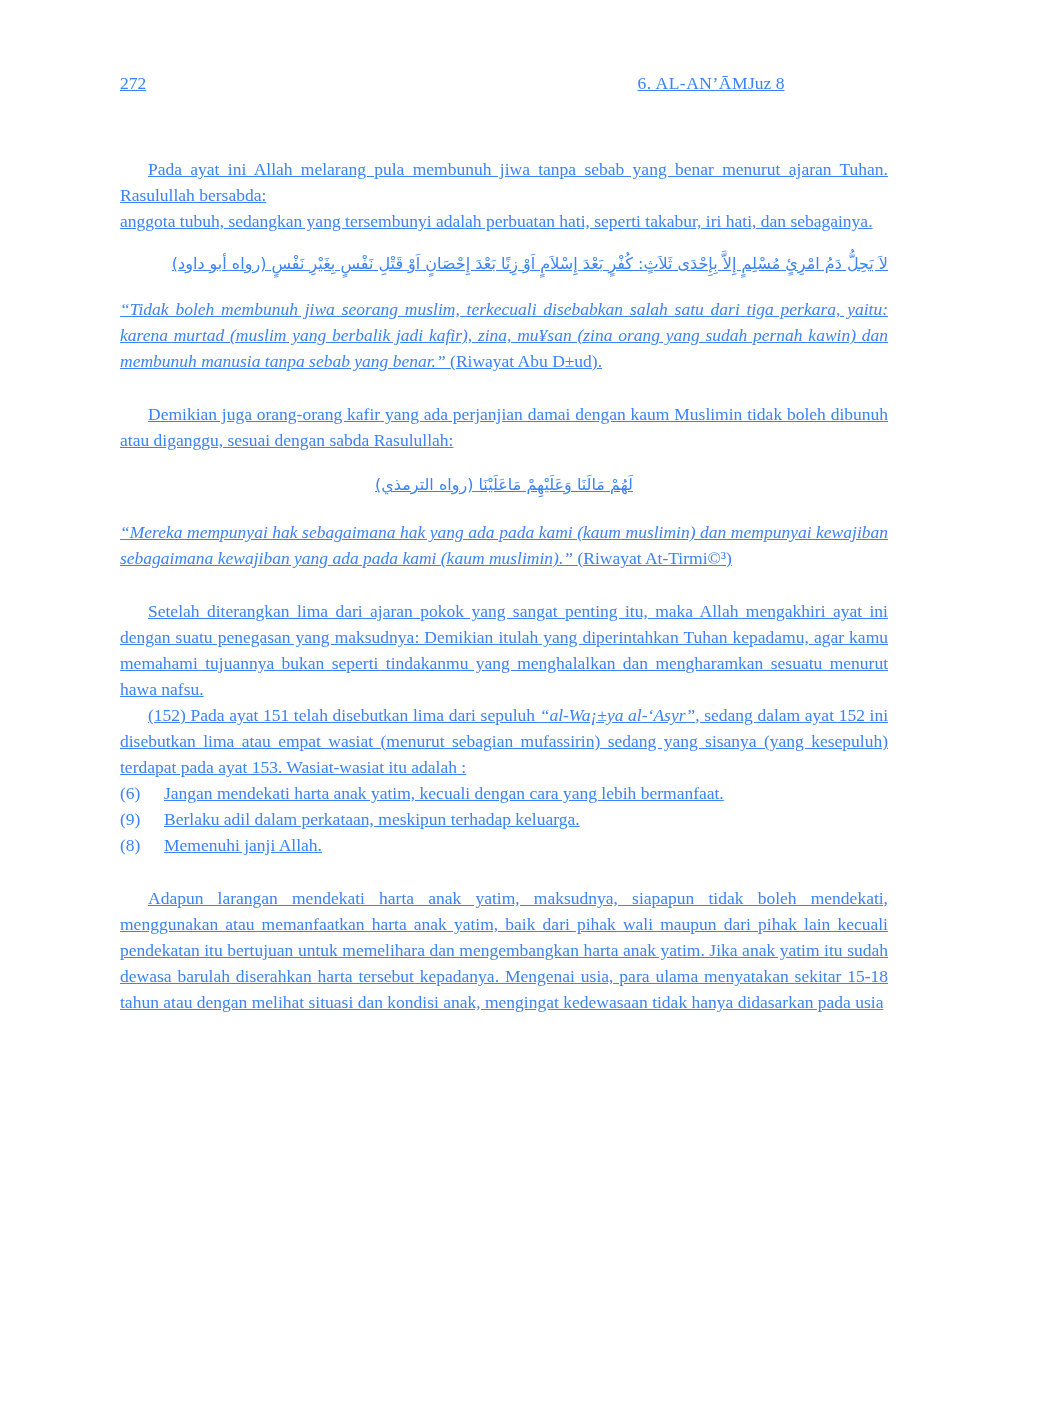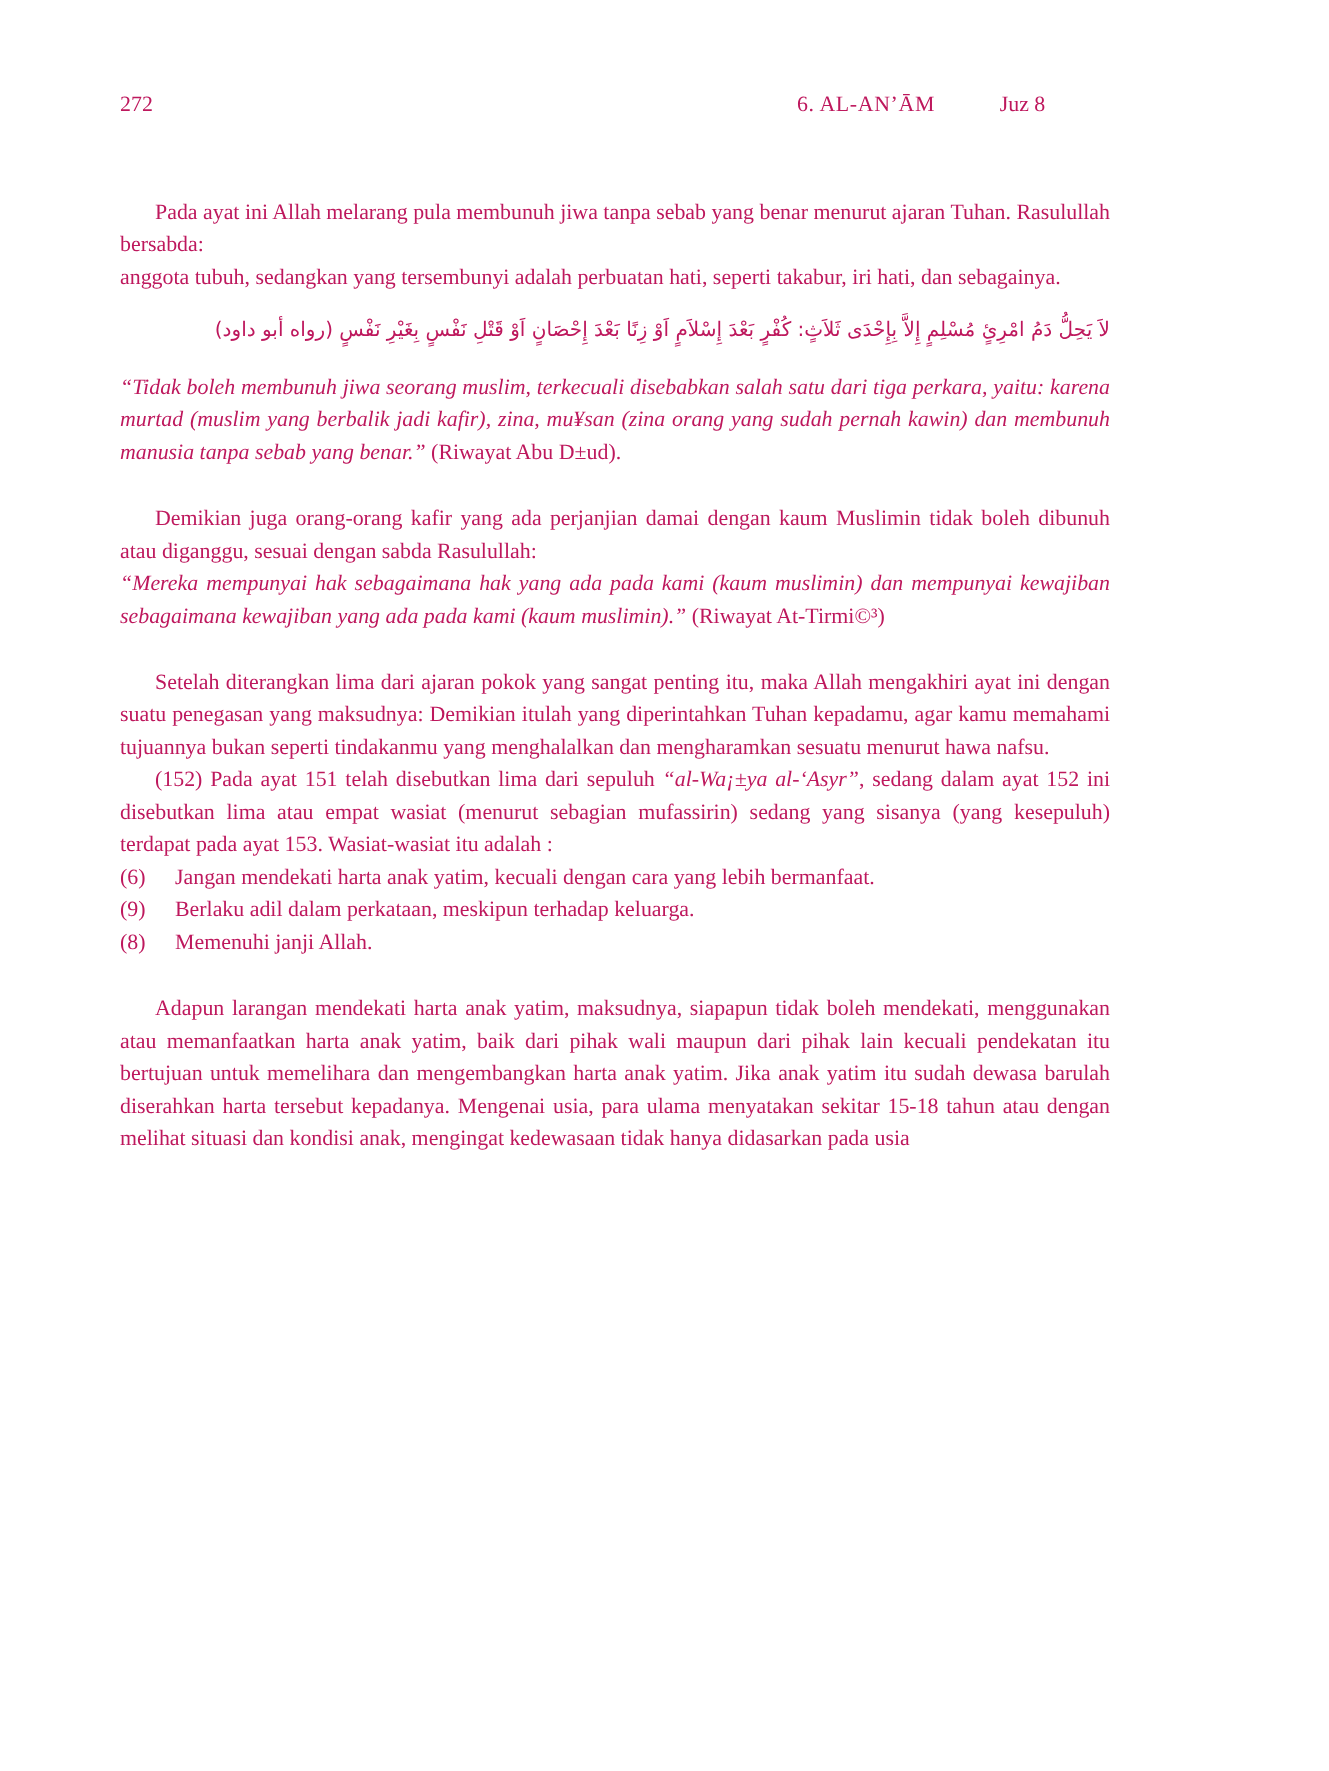--- a/index.html
+++ b/index.html
@@ -3,35 +3,36 @@
 <meta charset="utf-8">
 <style>
   * { margin: 0; padding: 0; box-sizing: border-box; }
   html, body { background: #e9e9e9; }
   .page {
     position: relative;
     width: 1063px;
     height: 1417px;
     margin: 0 auto;
     background: #ffffff;
-    color: #be185d;
+    color: #3b82f6;
     font-family: "Liberation Serif", serif;
     font-size: 17.5px;
     line-height: 26px;
-    padding: 70px 175px 40px 96px;
+    padding: 70px 175px 40px 120px;
     overflow: hidden;
+    text-decoration: underline;
   }
   .running-head {
     display: flex;
     align-items: baseline;
     margin-bottom: 60px;
   }
   .rh-left  { width: 140px; text-align: left; }
   .rh-center{ flex: 1; text-align: right; letter-spacing: 0.5px; }
-  .rh-right { width: 140px; text-align: center; }
+  .rh-right { width: 140px; text-align: left; }
 
   p.body-par { text-align: justify; }
   p.indent   { text-indent: 28px; }
   .mt-block  { margin-top: 27px; }
 
   .arabic {
     direction: rtl;
     unicode-bidi: embed;
     font-family: "DejaVu Sans", sans-serif;
     font-size: 16px;
@@ -71,20 +72,21 @@
   <p class="body-par indent">Pada ayat ini Allah melarang pula membunuh jiwa tanpa sebab yang benar menurut ajaran Tuhan. Rasulullah bersabda:</p>
 
   <p class="body-par">anggota tubuh, sedangkan yang tersembunyi adalah perbuatan hati, seperti takabur, iri hati, dan sebagainya.</p>
 
   <p class="arabic">لاَ يَحِلُّ دَمُ امْرِئٍ مُسْلِمٍ إِلاَّ بِإِحْدَى ثَلاَثٍ: كُفْرٍ بَعْدَ إِسْلاَمٍ اَوْ زِنًا بَعْدَ إِحْصَانٍ اَوْ قَتْلِ نَفْسٍ بِغَيْرِ نَفْسٍ (رواه أبو داود)</p>
 
   <p class="quote"><span class="it">“Tidak boleh membunuh jiwa seorang muslim, terkecuali disebabkan salah satu dari tiga perkara, yaitu: karena murtad (muslim yang berbalik jadi kafir), zina, mu¥san (zina orang yang sudah pernah kawin) dan membunuh manusia tanpa sebab yang benar.” </span><span>(Riwayat Abu D±ud).</span></p>
 
   <p class="body-par indent mt-block">Demikian juga orang-orang kafir yang ada perjanjian damai dengan kaum Muslimin tidak boleh dibunuh atau diganggu, sesuai dengan sabda Rasulullah:</p>
 
+  <p class="arabic centered">لَهُمْ مَالَنَا وَعَلَيْهِمْ مَاعَلَيْنَا (رواه الترمذي)</p>
 
   <p class="quote"><span class="it">“Mereka mempunyai hak sebagaimana hak yang ada pada kami (kaum muslimin) dan mempunyai kewajiban sebagaimana kewajiban yang ada pada kami (kaum muslimin).” </span><span>(Riwayat At-Tirmi©³)</span></p>
 
   <p class="body-par indent mt-block">Setelah diterangkan lima dari ajaran pokok yang sangat penting itu, maka Allah mengakhiri ayat ini dengan suatu penegasan yang maksudnya: Demikian itulah yang diperintahkan Tuhan kepadamu, agar kamu memahami tujuannya bukan seperti tindakanmu yang menghalalkan dan mengharamkan sesuatu menurut hawa nafsu.</p>
 
   <p class="body-par indent"><span>(152) Pada ayat 151 telah disebutkan lima dari sepuluh </span><span class="it">“al-Wa¡±ya al-‘Asyr”</span><span>, sedang dalam ayat 152 ini disebutkan lima atau empat wasiat (menurut sebagian mufassirin) sedang yang sisanya (yang kesepuluh) terdapat pada ayat 153. Wasiat-wasiat itu adalah :</span></p>
 
   <p class="list-item"><span class="lbl">(6)</span><span>Jangan mendekati harta anak yatim, kecuali dengan cara yang lebih bermanfaat.</span></p>
 
 

